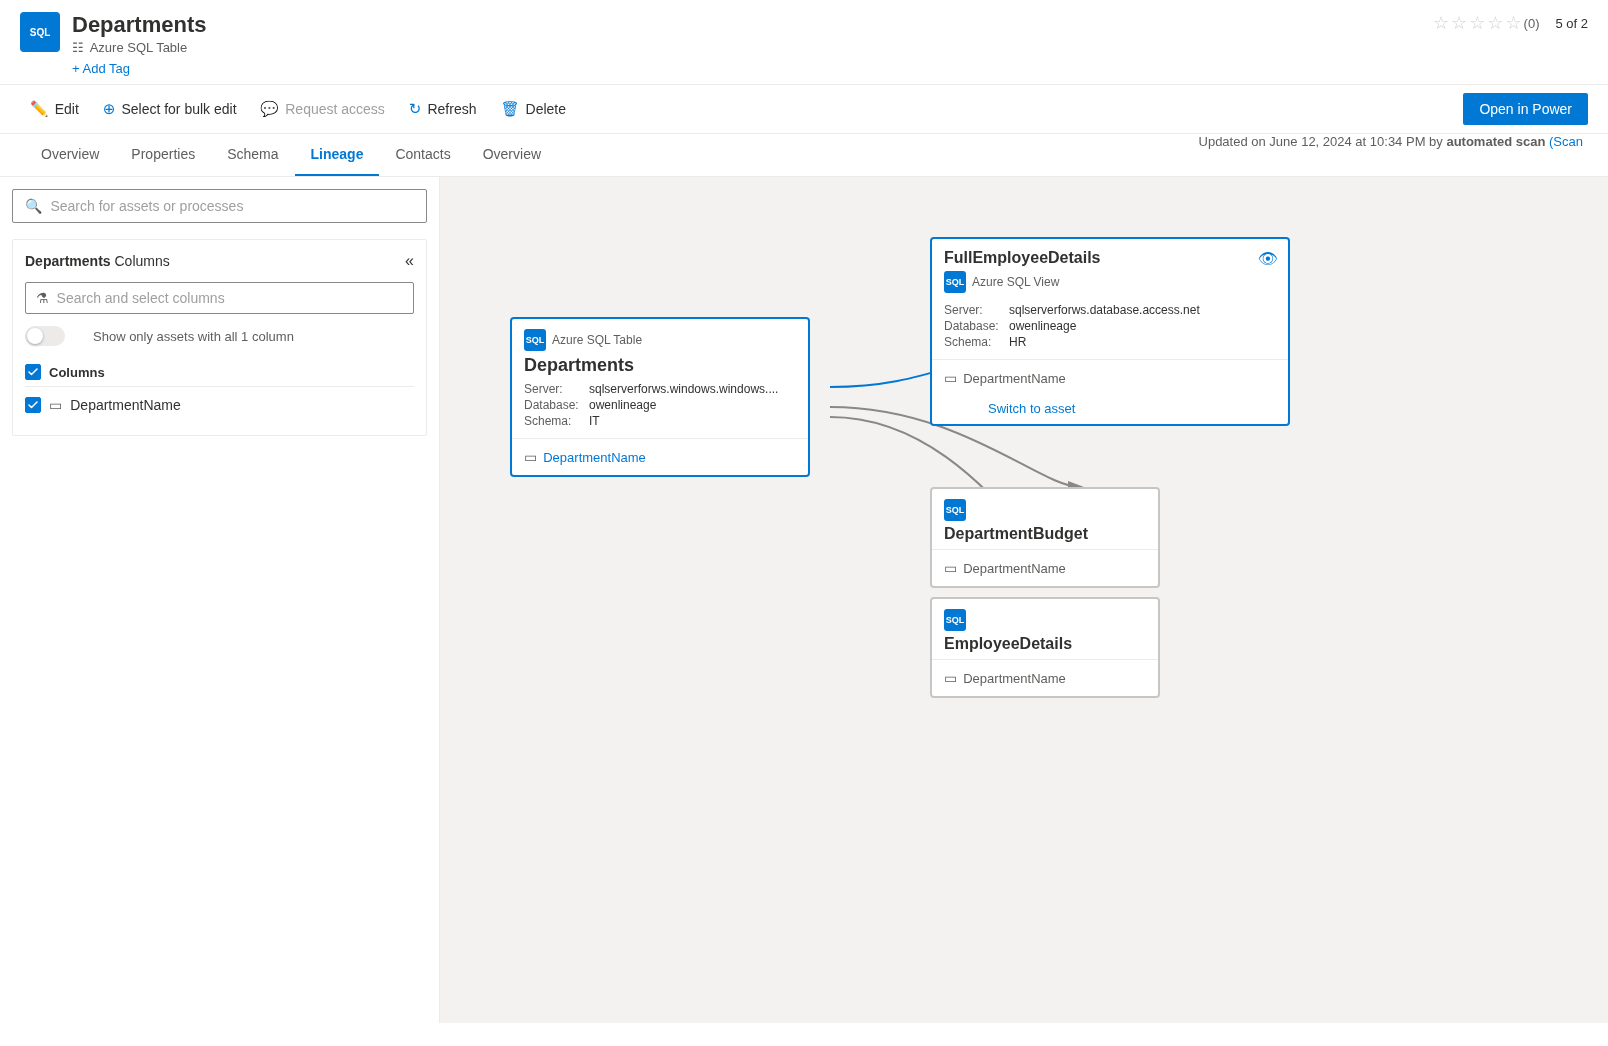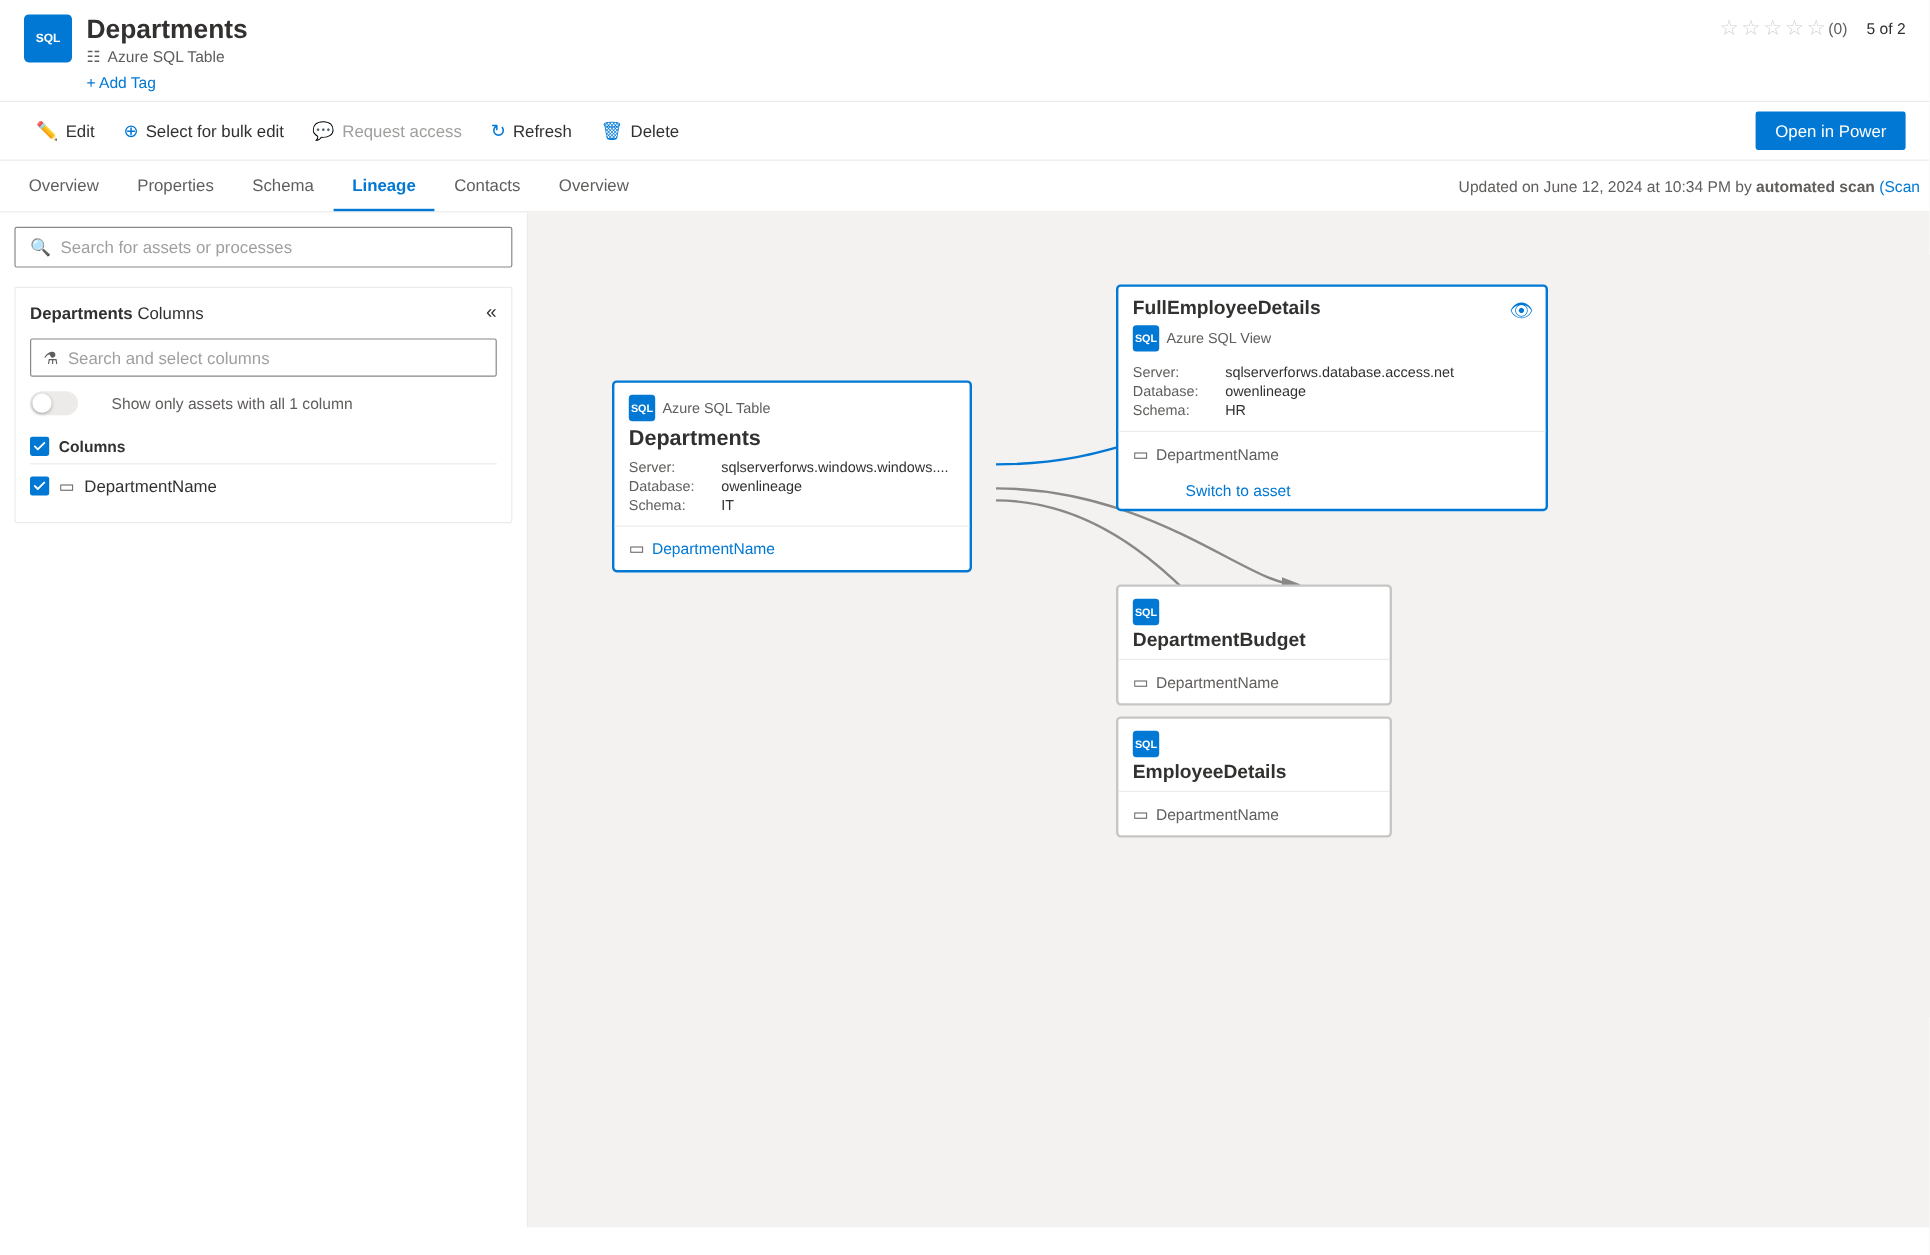--- a/index.html
+++ b/index.html
@@ -23,21 +23,21 @@
 
     
     .toolbar { display: flex; align-items: center; gap: 4px; padding: 8px 20px; border-bottom: 1px solid #edebe9; }
     .toolbar-btn { display: flex; align-items: center; gap: 6px; padding: 6px 10px; background: none; border: none; cursor: pointer; color: #323130; font-size: 14px; border-radius: 2px; }
     .toolbar-btn .icon { font-size: 15px; color: #0078d4; }
     .toolbar-btn.muted { color: #a19f9d; }
     .toolbar-btn.muted .icon { color: #a19f9d; }
     .open-power-btn { margin-left: auto; background: #0078d4; color: white; border: none; padding: 8px 16px; border-radius: 2px; cursor: pointer; font-size: 14px; font-weight: 500; }
 
     
-    .tabs { display: flex; align-items: center; padding: 0 8px; border-bottom: 1px solid #edebe9; justify-content: space-between; }
+    .tabs { display: flex; align-items: flex-start; padding: 0 25px; border-bottom: 1px solid #edebe9; justify-content: space-between; }
     .tabs-left { display: flex; }
     .tab { padding: 12px 16px; cursor: pointer; font-size: 14px; color: #605e5c; border-bottom: 2px solid transparent; }
     .tab.active { color: #0078d4; border-bottom: 2px solid #0078d4; font-weight: 600; }
     .tabs-right { font-size: 13px; color: #605e5c; }
     .tabs-right a { color: #0078d4; text-decoration: none; }
 
     
     .main { display: flex; height: calc(1046px - 200px); }
 
     
@@ -74,21 +74,21 @@
     .lineage-canvas { flex: 1; background: #f3f2f1; position: relative; overflow: hidden; }
 
     
     .node { position: absolute; background: white; border: 2px solid #c8c6c4; border-radius: 4px; padding: 0; }
     .node.highlighted { border: 2px solid #0078d4; }
     .node-header { padding: 10px 12px 6px; }
     .node-type { display: flex; align-items: center; gap: 6px; font-size: 12px; color: #605e5c; margin-bottom: 4px; }
     .node-name { font-size: 16px; font-weight: 700; color: #323130; }
     .node-name.large { font-size: 18px; }
     .node-info { padding: 0 12px 8px; font-size: 12px; color: #323130; }
-    .node-info-row { display: flex; gap: 12px; margin-bottom: 2px; }
+    .node-info-row { display: flex; gap: 0; margin-bottom: 2px; }
     .node-info-row .label { color: #605e5c; min-width: 65px; }
     .node-info-row .value { color: #323130; }
     .node-columns { padding: 6px 12px; border-top: 1px solid #edebe9; }
     .node-column { display: flex; align-items: center; gap: 6px; font-size: 13px; padding: 4px 0; }
     .node-column .col-name { color: #605e5c; }
     .node-column .col-name.blue { color: #0078d4; }
     .node-footer { padding: 4px 12px 8px; margin-left: 44px; }
     .switch-link { color: #0078d4; font-size: 13px; cursor: pointer; text-decoration: none; }
     .node-sql-icon { width: 22px; height: 22px; background: #0078d4; border-radius: 3px; display: flex; align-items: center; justify-content: center; color: white; font-size: 9px; font-weight: bold; flex-shrink: 0; }
     .eye-icon { position: absolute; top: 10px; right: 10px; font-size: 16px; color: #0078d4; }

